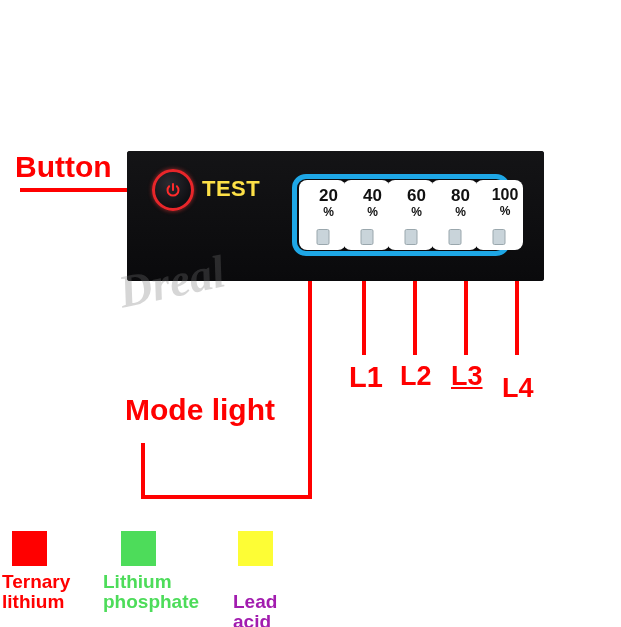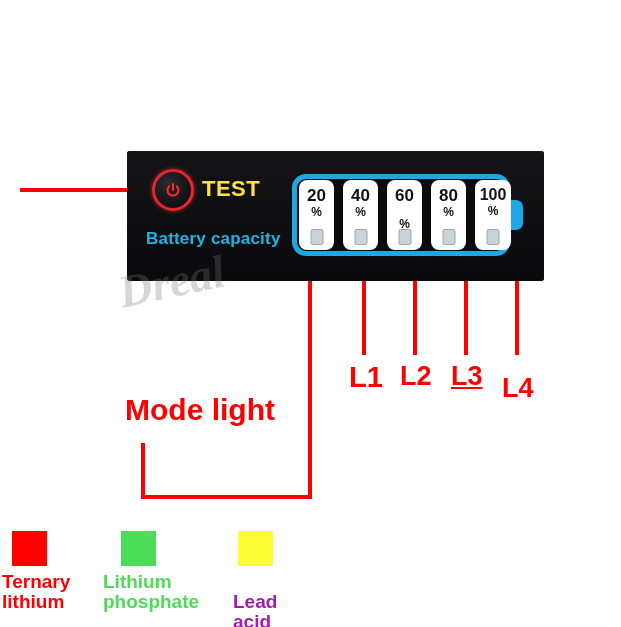--- a/index.html
+++ b/index.html
@@ -70,41 +70,42 @@
     background:#1ea7e6;
     border-radius:0 7px 7px 0;
   }
   .seg{
     position:absolute;top:6px;
     width:35px;height:70px;
     background:#ffffff;
     border-radius:8px;
     display:flex;flex-direction:column;
     align-items:center;
+    padding-left:12px;
   }
   .seg .pct-num{
     color:#111;font-size:17px;font-weight:bold;line-height:1;
     margin-top:7px;
   }
   .seg .pct-sign{
     color:#111;font-size:12px;font-weight:bold;line-height:1;
     margin-top:2px;
   }
   .seg .led{
     position:absolute;bottom:5px;left:50%;
     transform:translateX(-50%);
     width:13px;height:16px;
     background:#c9d4da;
     border:1px solid #9aa7ad;
     border-radius:2px;
     box-sizing:border-box;
   }
   .seg.s1{left:7px;}
   .seg.s2{left:51px;}
-  .seg.s3{left:95px;gap:12px;}
+  .seg.s3{left:95px;}
   .seg.s4{left:139px;}
   .seg.s5{left:183px;width:36px;}
   .seg.s5 .pct-num{font-size:16px;}
 
   
   .watermark{
     position:absolute;left:118px;top:255px;
     font-family:"Liberation Serif", serif;
     font-size:46px;font-style:italic;font-weight:bold;
     color:rgba(120,120,120,.30);
@@ -164,21 +165,20 @@
   <div class="device">
     <div class="device-inner"></div>
 
     <div class="test-btn">
       <svg class="pwr" viewBox="0 0 24 24">
         <path d="M12 3 v9" stroke="#ff2b2b" stroke-width="3" stroke-linecap="round" fill="none"></path>
         <path d="M6.2 6.4 a8.2 8.2 0 1 0 11.6 0" stroke="#ff2b2b" stroke-width="3" fill="none" stroke-linecap="round"></path>
       </svg>
     </div>
     <div class="test-label">TEST</div>
-    <div class="cap-label">Battery capacity</div>
 
     <div class="battery">
       <div class="batt-body"></div>
       <div class="batt-tip"></div>
 
       <div class="seg s1">
         <span class="pct-num">20</span>
         <span class="pct-sign">%</span>
         <span class="led"></span>
       </div>
@@ -200,20 +200,21 @@
       <div class="seg s5">
         <span class="pct-num">100</span>
         <span class="pct-sign">%</span>
         <span class="led"></span>
       </div>
     </div>
   </div>
 
   <div class="watermark">Dreal</div>
 
+  <div class="lbl lbl-button">Button</div>
   <div class="lbl lbl-mode">Mode light</div>
   <div class="lbl lbl-l1">L1</div>
   <div class="lbl lbl-l2">L2</div>
   <div class="lbl lbl-l3">L3</div>
   <div class="lbl lbl-l4">L4</div>
 
   <div class="swatch sw1"></div>
   <div class="swatch sw2"></div>
   <div class="swatch sw3"></div>
 

